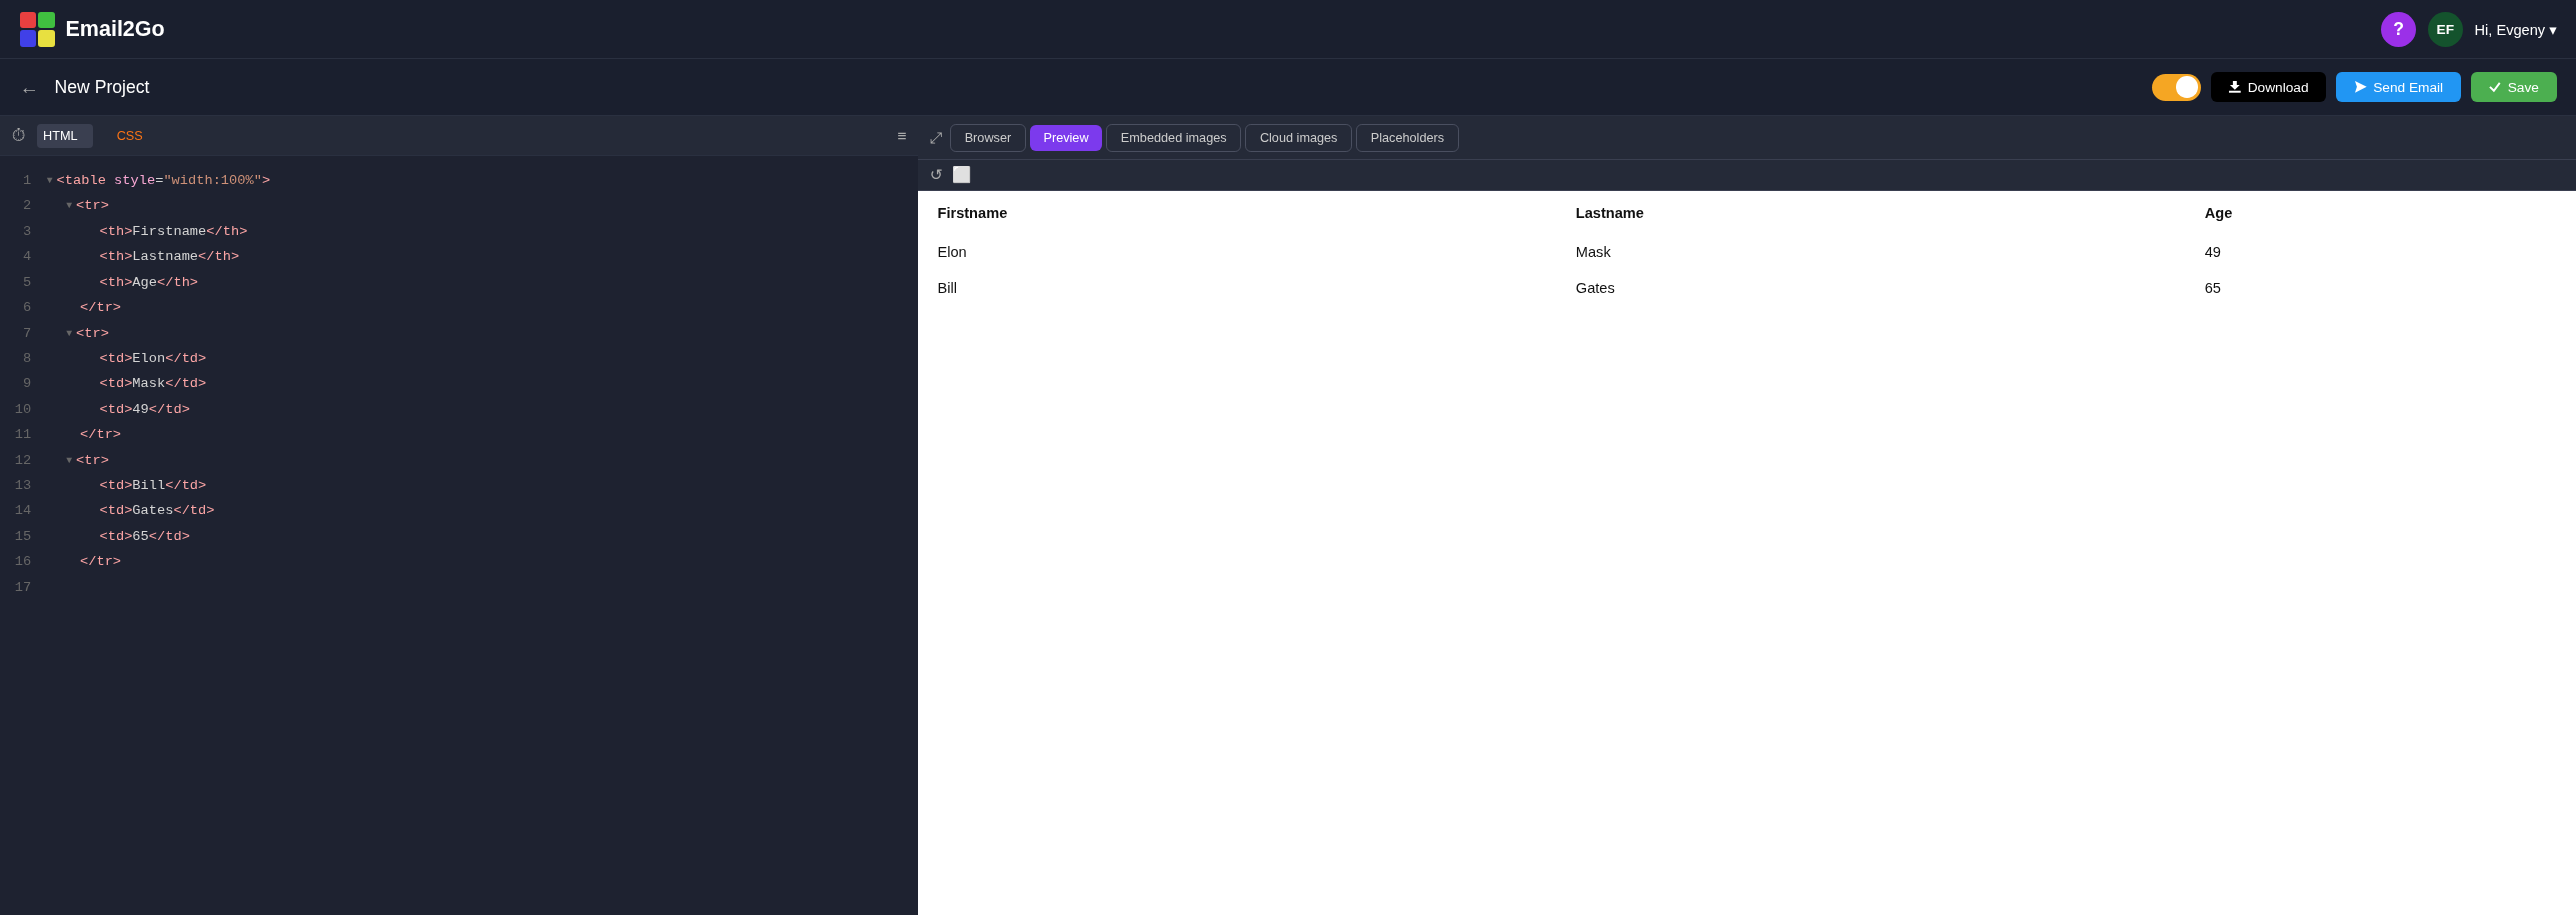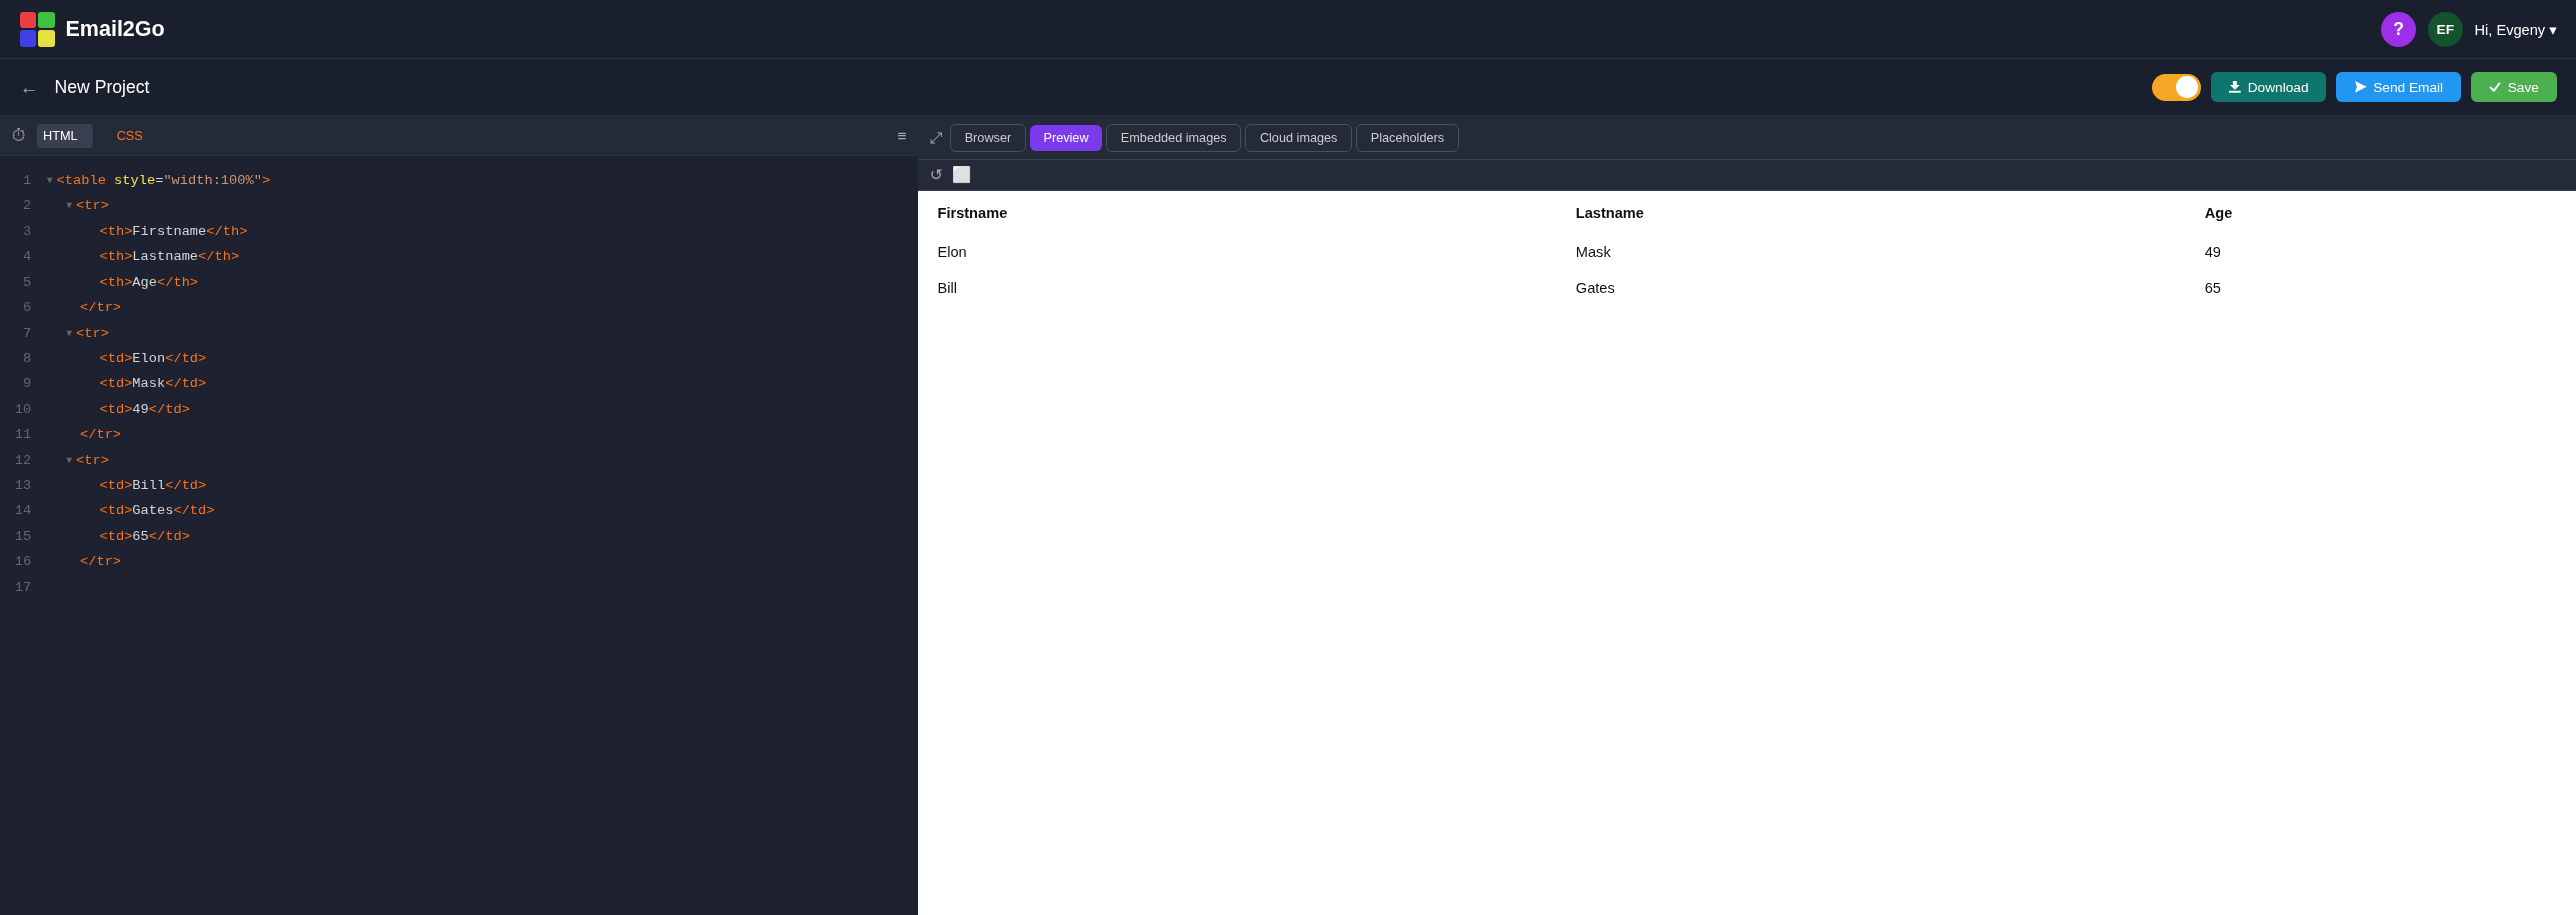--- a/index.html
+++ b/index.html
@@ -115,21 +115,21 @@
     .toggle-thumb {
       width: 21.5px;
       height: 21.5px;
       background: #fff;
       border-radius: 50%;
       position: absolute;
       top: 2.9px;
       right: 2.9px;
     }
     .btn-download {
-      background: #0f766e;
+      background: #000000;
       color: white;
       border: none;
       padding: 7.8px 17.6px;
       border-radius: 5.9px;
       font-size: 13.7px;
       cursor: pointer;
       display: flex;
       align-items: center;
       gap: 5.9px;
     }
@@ -244,22 +244,22 @@
     .fold-arrow {
       color: #666;
       font-size: 9.8px;
       margin-right: 3.9px;
       cursor: pointer;
     }
     .indent-1 { padding-left: 19.5px; }
     .indent-2 { padding-left: 39px; }
 
     
-    .kw-tag { color: #f97316; }
-    .kw-attr { color: #fde047; }
+    .kw-tag { color: #fca5a5; }
+    .kw-attr { color: #f9a8d4; }
     .kw-string { color: #ce9178; }
     .kw-text { color: #d4d4d4; }
 
     
     .preview-panel {
       flex: 1;
       background: #252a38;
       display: flex;
       flex-direction: column;
     }

